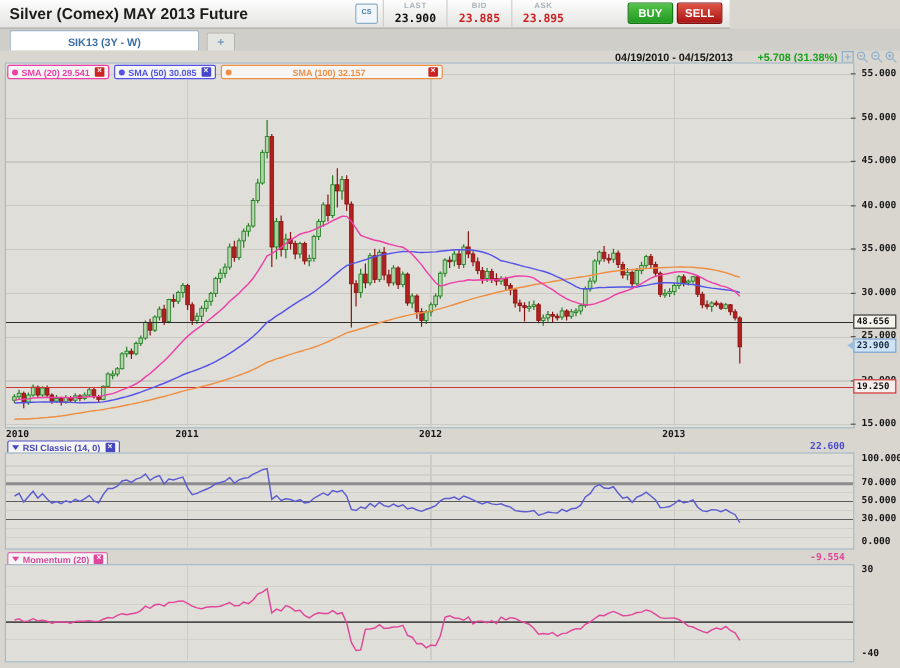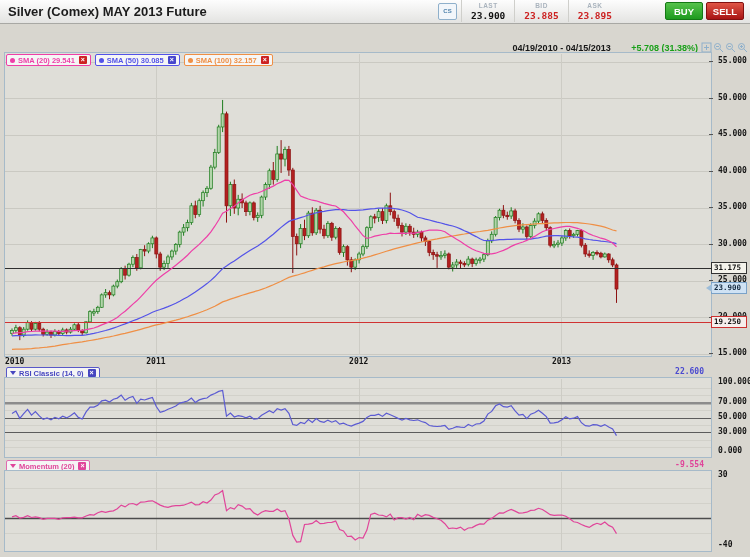--- a/index.html
+++ b/index.html
@@ -1,20 +1,20 @@
 <!DOCTYPE html>
 <html><head>
 <meta charset="utf-8">
 <style>
   html,body{margin:0;padding:0;width:750px;height:557px;overflow:hidden;
     font-family:"Liberation Sans",sans-serif;background:#d8d6cf;}
   .app{position:relative;width:750px;height:557px;}
 
   
-  .topbar{position:absolute;top:0;left:0;width:750px;height:23px;
+  .topbar{position:absolute;top:0;left:0;width:608px;height:23px;
     background:linear-gradient(#fdfdfd,#e3e3e1);border-bottom:1px solid #a8a8a4;
     display:flex;align-items:center;}
   .title{font-size:13px;font-weight:600;color:#1c1c1c;margin-left:8px;white-space:nowrap;}
   .quote{position:absolute;right:2px;top:0;height:22px;display:flex;align-items:center;}
   .calbtn{width:17px;height:15px;border:1px solid #8fb0cb;background:#f2f6fa;border-radius:2px;
     font-size:6px;font-weight:bold;color:#4a7faa;display:flex;align-items:center;justify-content:center;margin-right:4px;}
   .qf{display:flex;flex-direction:column;align-items:center;justify-content:center;height:22px;
     padding:0 9px;border-left:1px solid #cfcfcb;}
   .qf .ql{font-size:6.5px;font-weight:bold;color:#a9b3bd;letter-spacing:.5px;line-height:8px;}
   .qf .qv{font-size:9.5px;font-weight:bold;line-height:11px;font-family:"DejaVu Sans Mono","Liberation Mono",monospace;}
@@ -108,20 +108,24 @@
         <span class="ql">ASK</span>
         <span class="qv" style="color:#cc2222">23.895</span>
       </div>
       <div class="btns">
         <span class="tbtn buy">BUY</span>
         <span class="tbtn sell">SELL</span>
       </div>
     </div>
   </div>
 
+  <div class="tabbar">
+    <div class="tab">SIK13 (3Y - W)</div>
+    <div class="tabplus">+</div>
+  </div>
 
   <div class="chart-root">
 
     <div class="info-row">
       <span>04/19/2010 - 04/15/2013</span>
       <span class="chg">+5.708 (31.38%)</span>
     </div>
 
     <div class="zoom-icons">
       <svg class="zi" viewBox="0 0 11 11">
@@ -481,21 +485,21 @@
       <span class="chip sma-chip" style="color: rgb(238, 63, 168); border-color: rgb(238, 63, 168);">
         <span class="dot" style="background: rgb(238, 63, 168);"></span>
         <span>SMA (20) 29.541</span>
         <span class="x" style="background: rgb(204, 34, 34);">×</span>
       </span>
       <span class="chip sma-chip" style="color: rgb(83, 83, 232); border-color: rgb(83, 83, 232);">
         <span class="dot" style="background: rgb(83, 83, 232);"></span>
         <span>SMA (50) 30.085</span>
         <span class="x" style="background: rgb(70, 70, 204);">×</span>
       </span>
-      <span class="chip sma-chip" style="color: rgb(239, 143, 69); border-color: rgb(239, 143, 69);">
+      <span class="chip sma-chip" style="color: rgb(239, 143, 69); border-color: rgb(239, 143, 69); gap: 48px;">
         <span class="dot" style="background: rgb(239, 143, 69);"></span>
         <span>SMA (100) 32.157</span>
         <span class="x" style="background: rgb(204, 34, 34);">×</span>
       </span>
     </div>
     <div class="axiscol" id="main-axis">
         <div class="ylab" style="top: 4px;">55.000</div>
         <div class="ytick" style="top: 9px;"></div>
         <div class="ylab" style="top: 40.5px;">50.000</div>
         <div class="ytick" style="top: 45.5px;"></div>
@@ -506,21 +510,21 @@
         <div class="ylab" style="top: 150px;">35.000</div>
         <div class="ytick" style="top: 155px;"></div>
         <div class="ylab" style="top: 186.5px;">30.000</div>
         <div class="ytick" style="top: 191.5px;"></div>
         <div class="ylab" style="top: 223px;">25.000</div>
         <div class="ytick" style="top: 228px;"></div>
         <div class="ylab" style="top: 259.5px;">20.000</div>
         <div class="ytick" style="top: 264.5px;"></div>
         <div class="ylab" style="top: 296px;">15.000</div>
         <div class="ytick" style="top: 301px;"></div>
-        <div class="pmark mk-black" style="top: 209.955px;">31.175</div>
+        <div class="pmark mk-black" style="top: 209.955px;">48.656</div>
         <div class="pmark mk-red" style="top: 263.975px;">19.250</div>
         <div class="pmark mk-last" style="top: 230.03px;">23.900</div>
       </div>
     <div id="xaxis-row">
         <span class="xlab" style="left: 1px;">2010</span>
         <span class="xlab" style="left: 142.3px;">2011</span>
         <span class="xlab" style="left: 345.1px;">2012</span>
         <span class="xlab" style="left: 547.9px;">2013</span>
       </div>
 

